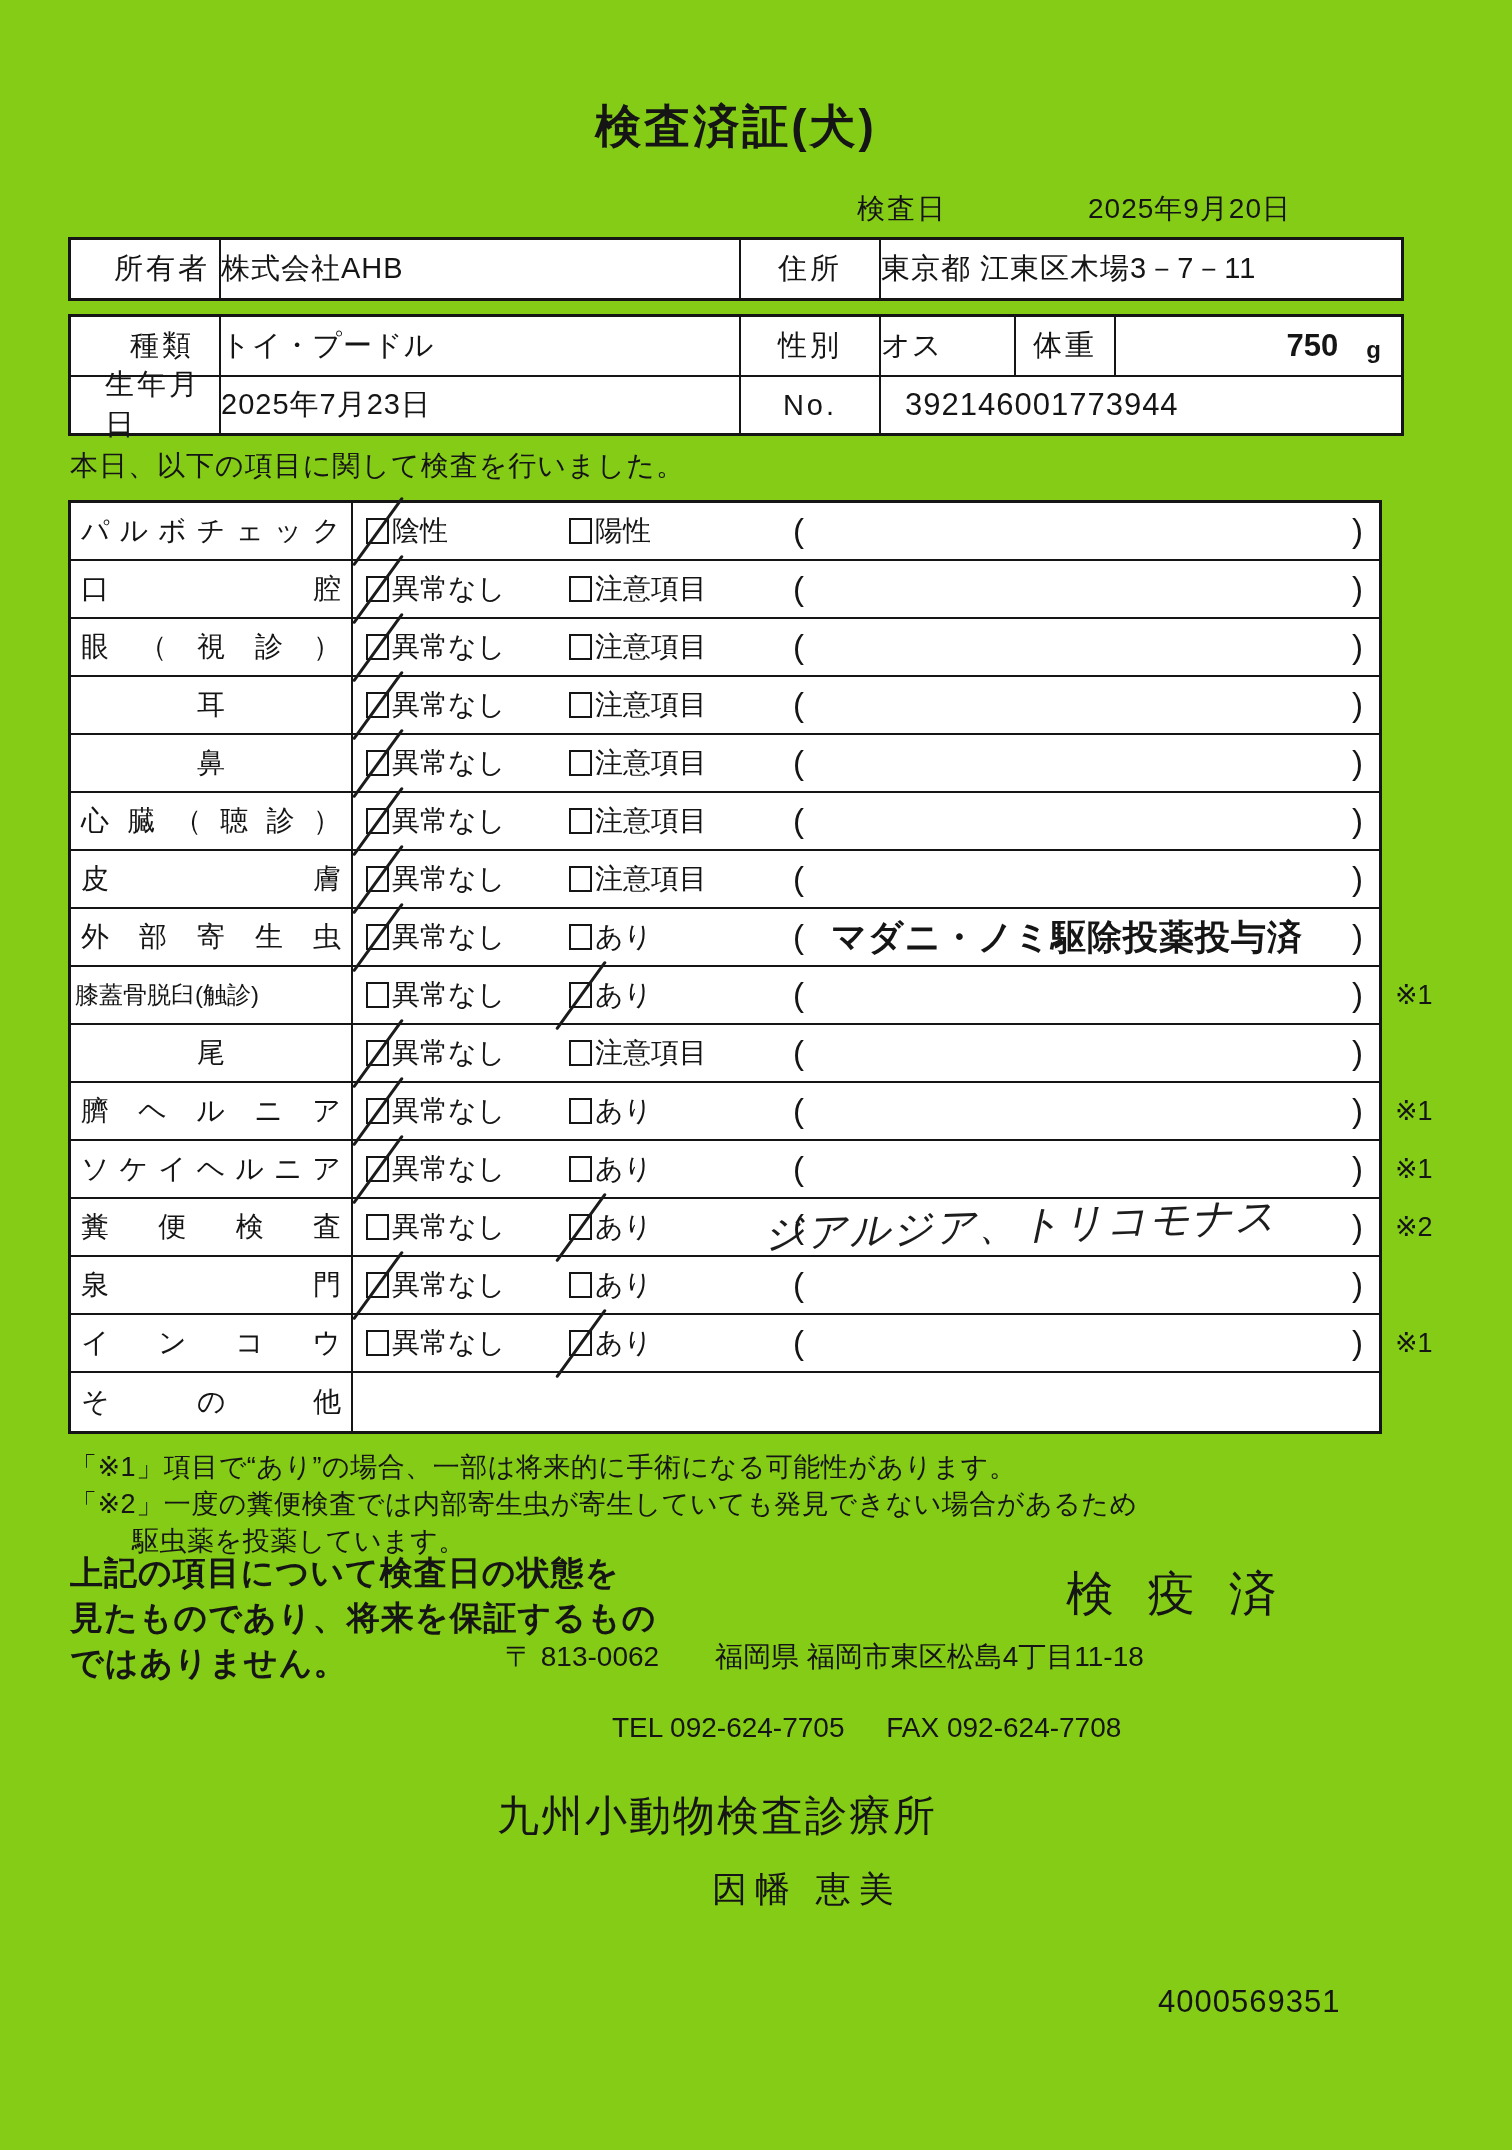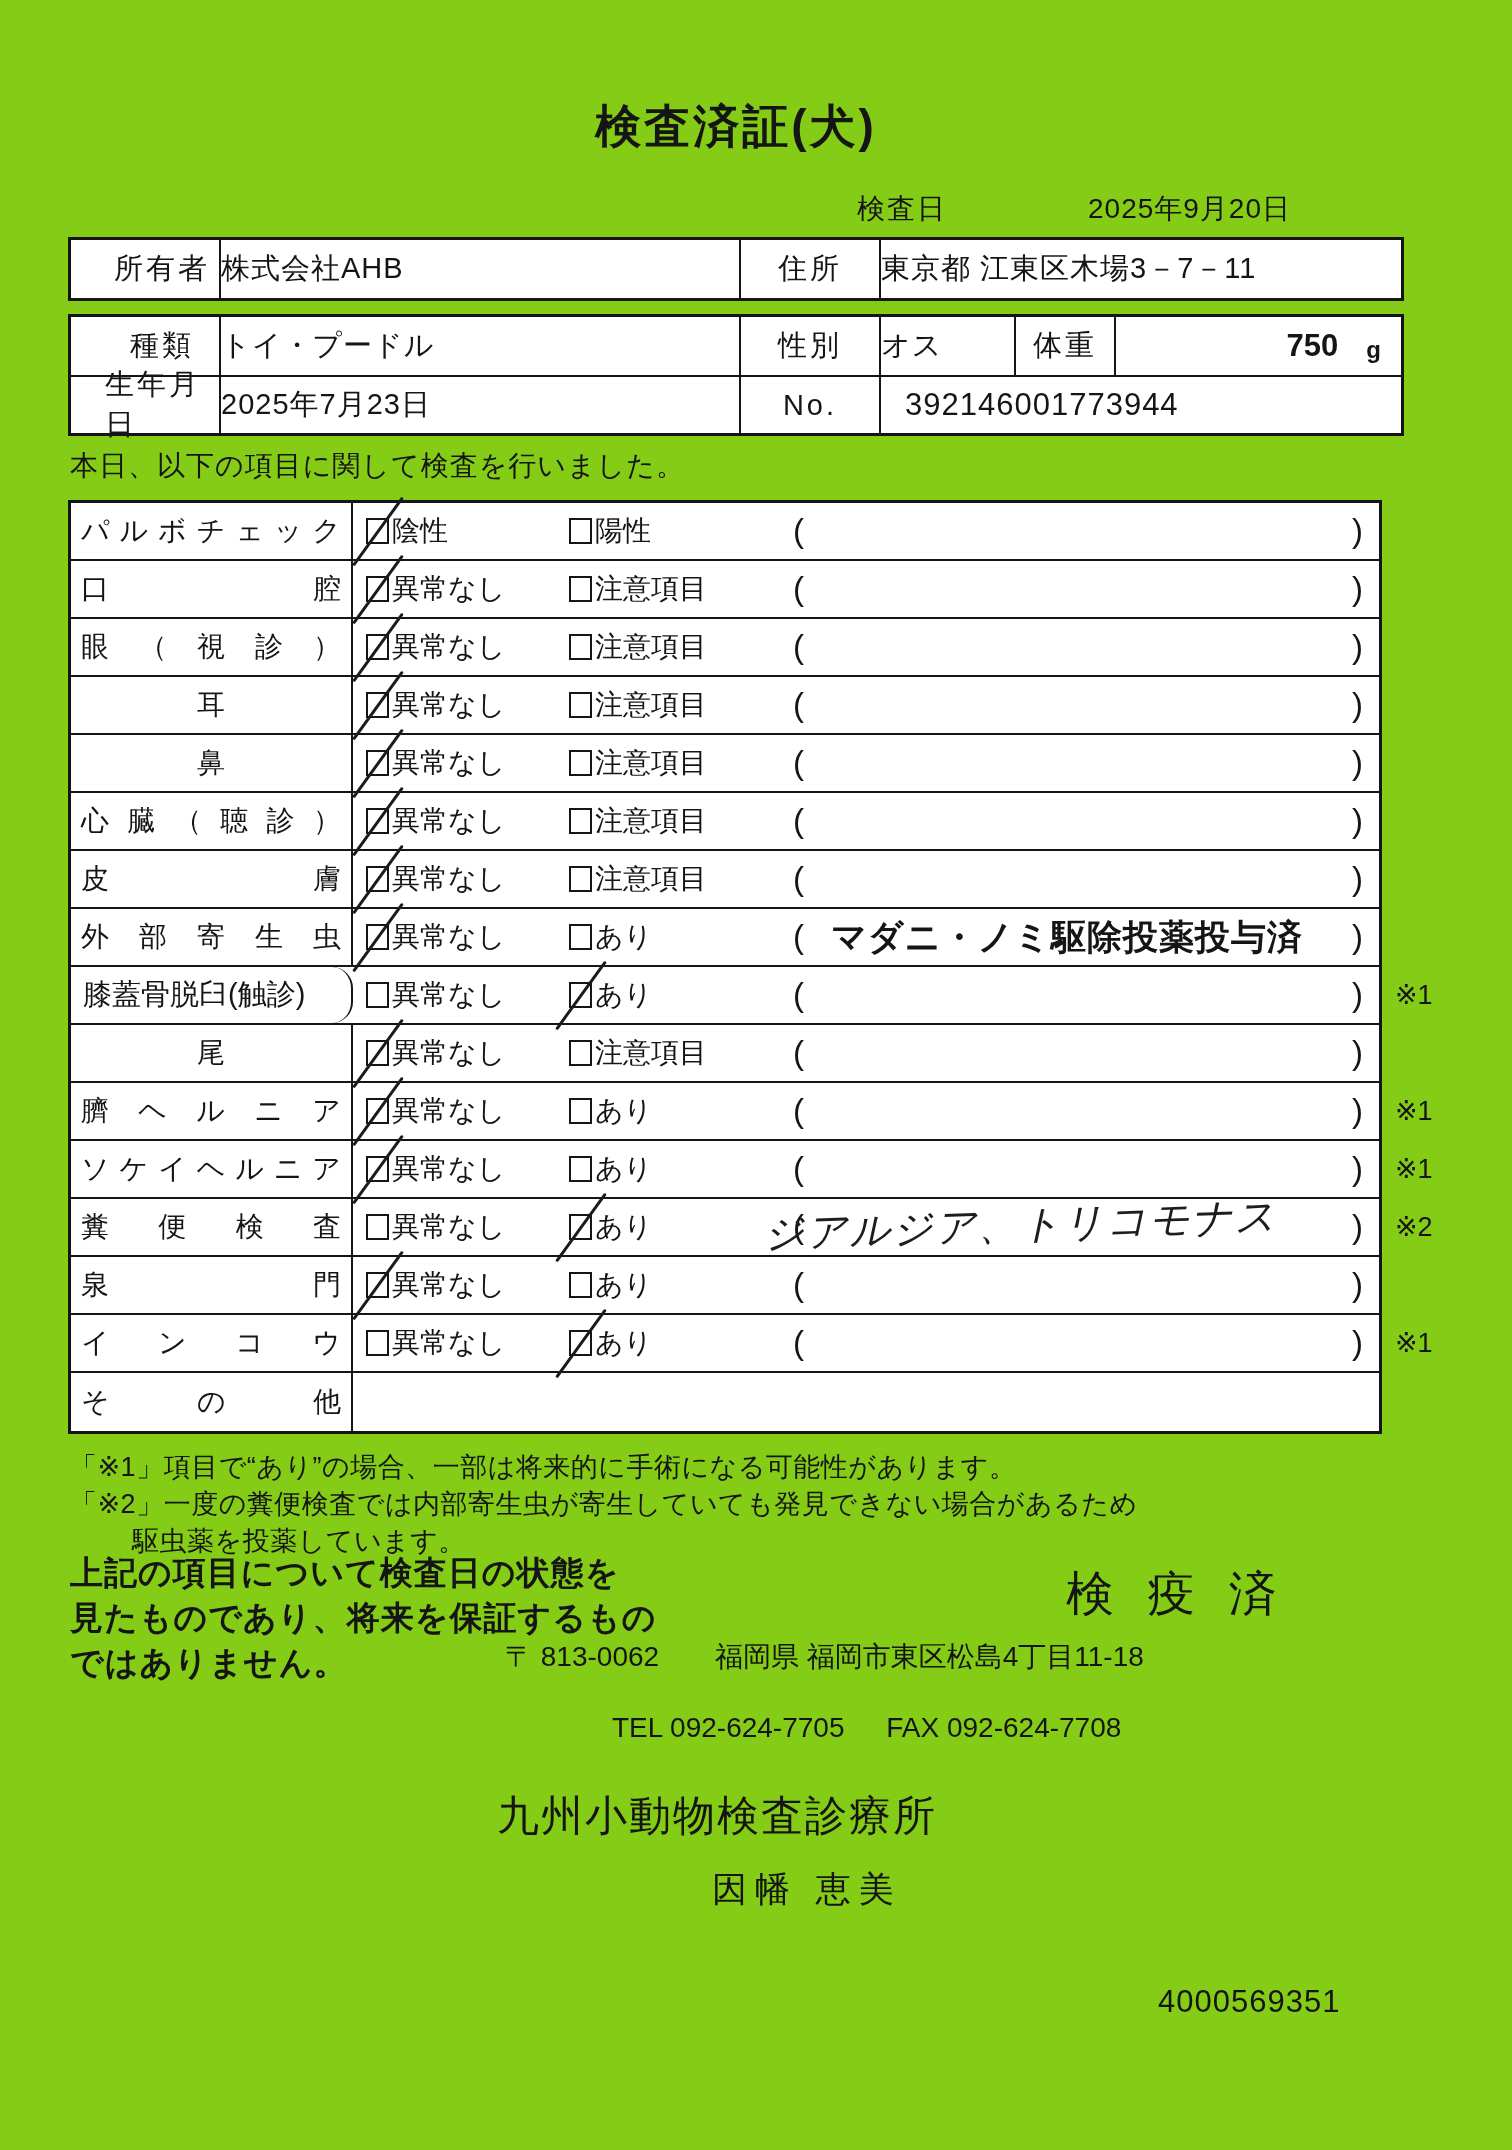--- a/index.html
+++ b/index.html
@@ -32,21 +32,21 @@
 
   .intro { position:absolute; left:70px; top:447px; font-size:28px; letter-spacing:1px; }
 
   .chk-table { position:absolute; left:68px; top:500px; width:1314px; border:3px solid #151515; background:#fff; }
   .chk-row { display:flex; height:58px; border-bottom:2px solid #151515; position:relative; }
   .chk-row:last-child { border-bottom:none; }
   .c-label { width:282px; border-right:2px solid #151515; padding:0 10px; font-size:28px;
     display:flex; align-items:center; }
   .c-label.justify { justify-content:space-between; }
   .c-label.center { justify-content:center; }
-  .c-label.compact { font-size:29px; padding:0 12px; letter-spacing:0;border-radius:21px; }
+  .c-label.compact { font-size:24px; padding:0 4px; letter-spacing:0; }
   .c-body { flex:1; position:relative; font-size:28px; }
   .opt { position:absolute; top:50%; transform:translateY(-50%); display:flex; align-items:center; gap:3px; white-space:nowrap; }
   .opt.o1 { left:13px; }
   .opt.o2 { left:216px;align-items:center; }
   .box { width:23px; height:26px; border:2.5px solid #151515; position:relative; flex:none; }
   .slash { position:absolute; width:84px; height:3px; background:#1b1b1b; border-radius:3px;
     transform:rotate(-54deg); left:-32px; top:10px; }
   .paren { position:absolute; top:50%; transform:translateY(-50%); font-size:33px; font-weight:normal; }
   .paren.open { left:440px; }
   .paren.close { right:16px; }

